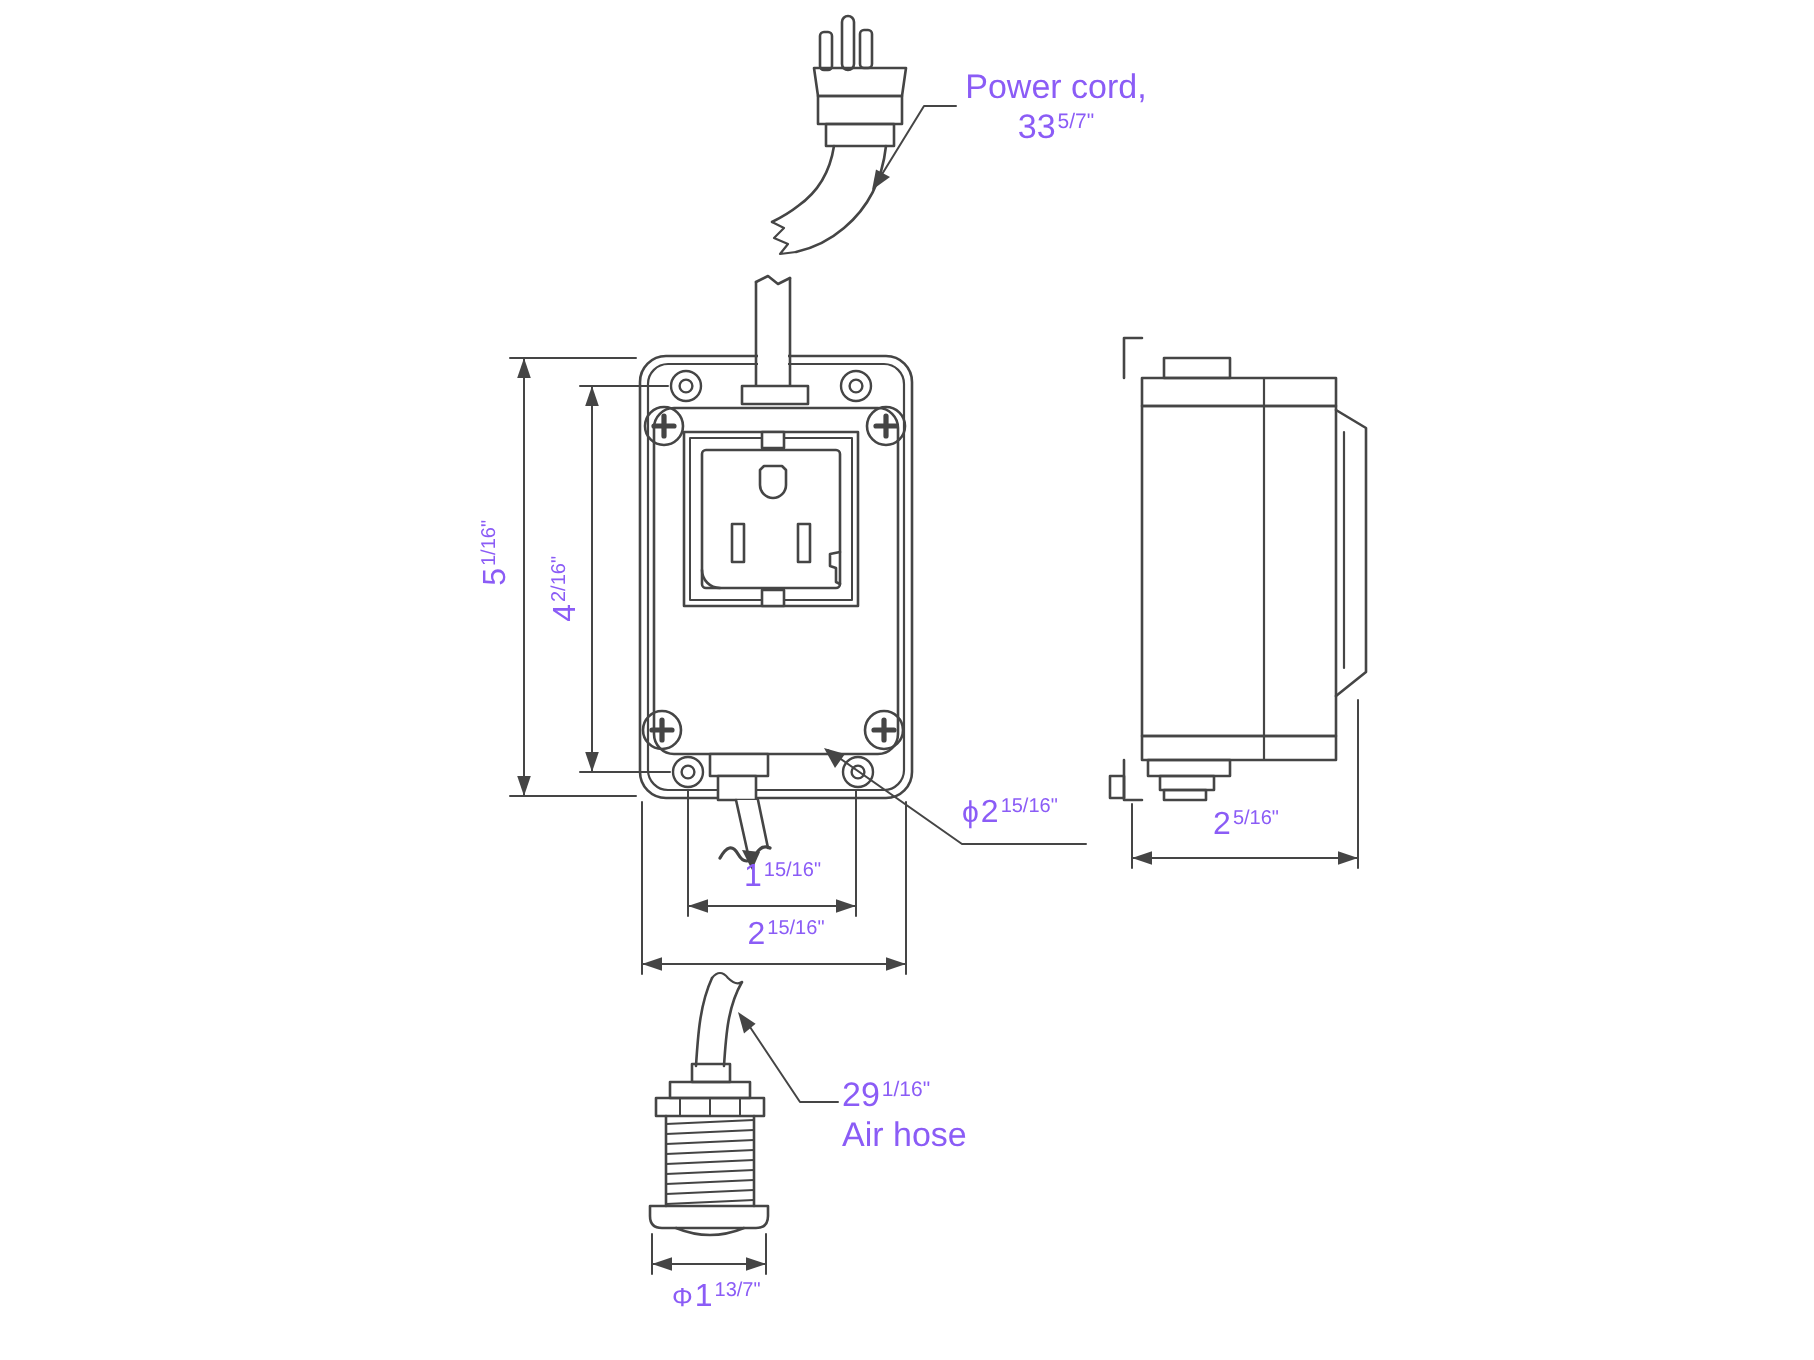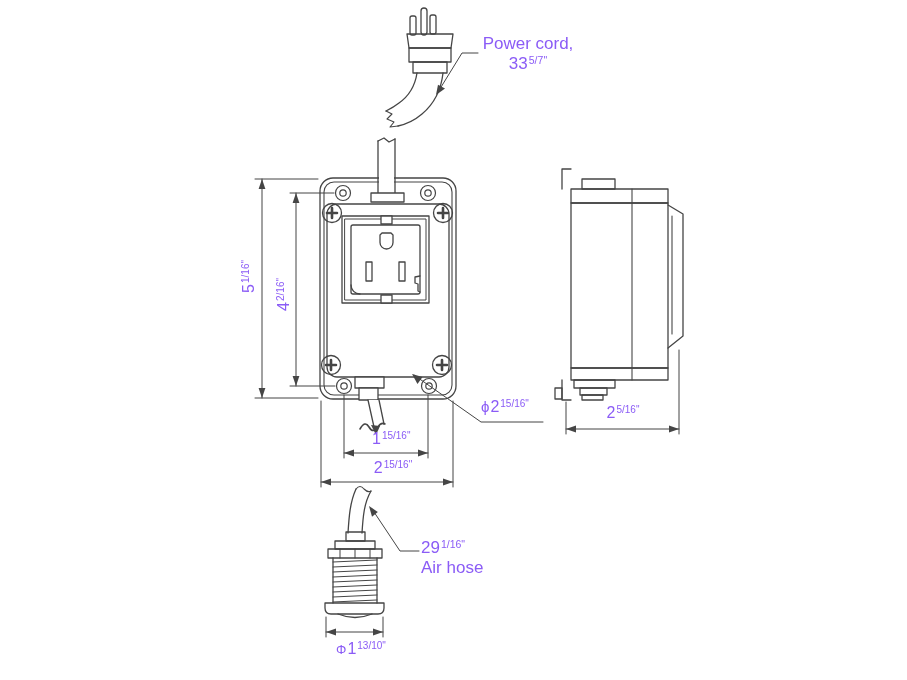--- a/index.html
+++ b/index.html
@@ -216,16 +216,16 @@
   <div class="lbl dim" style="left:592px;top:404px;width:62px;text-align:center;">
     <span>2</span><sup class="frac"><span>5/16</span><span>"</span></sup>
   </div>
 
   <div class="lbl callout" style="left:421px;top:538px;">
     <div><span>29</span><sup class="frac" style="font-size:10.5px;"><span>1/16</span><span>"</span></sup></div>
     <div>Air hose</div>
   </div>
 
   <div class="lbl dim" style="left:336px;top:640px;">
-    <span class="pref">Φ</span><span>1</span><sup class="frac"><span>13/10</span><span>"</span></sup>
+    <span class="pref">Φ</span><span>1</span><sup class="frac"><span>13/7</span><span>"</span></sup>
   </div>
 
 </div>
 
 </body></html>

